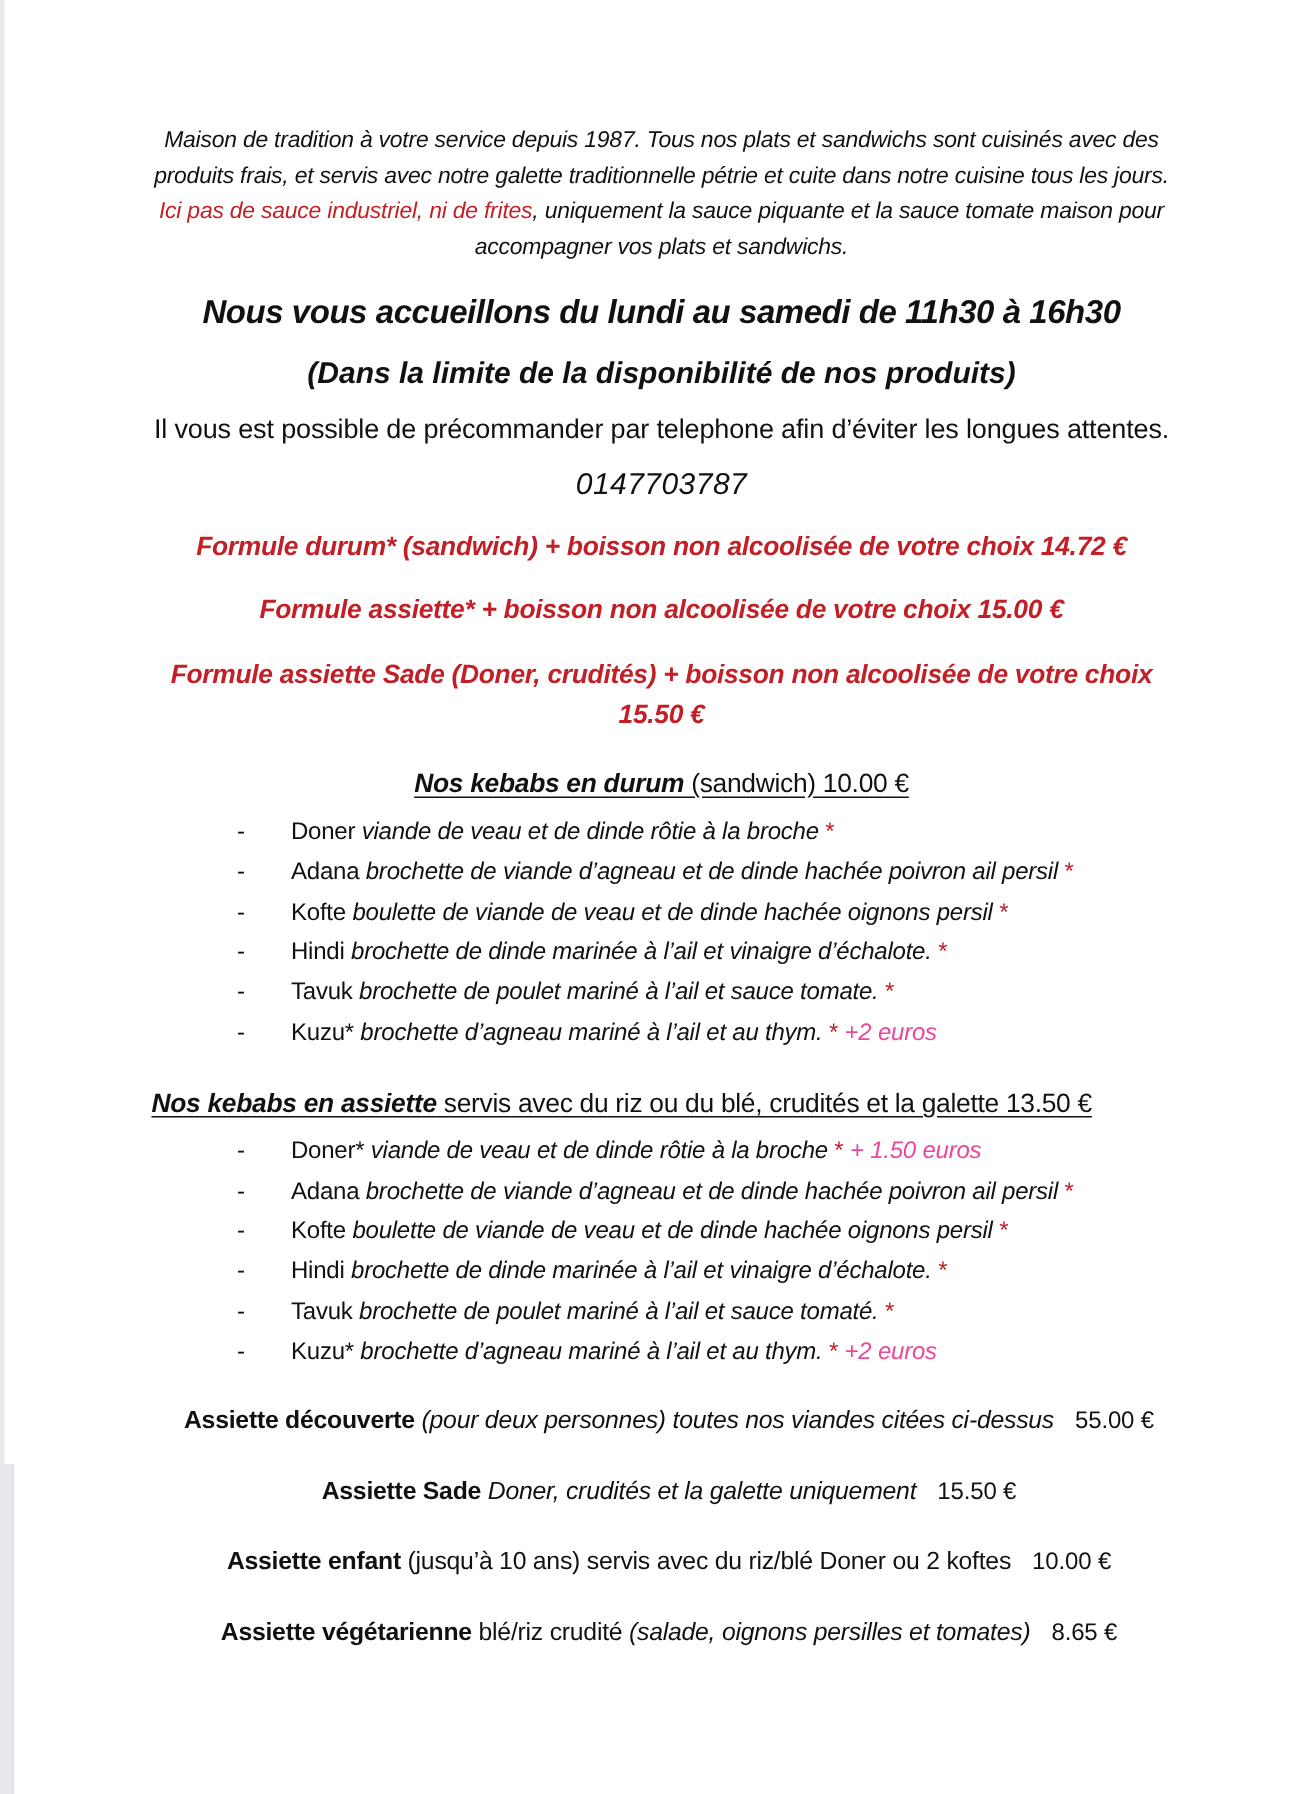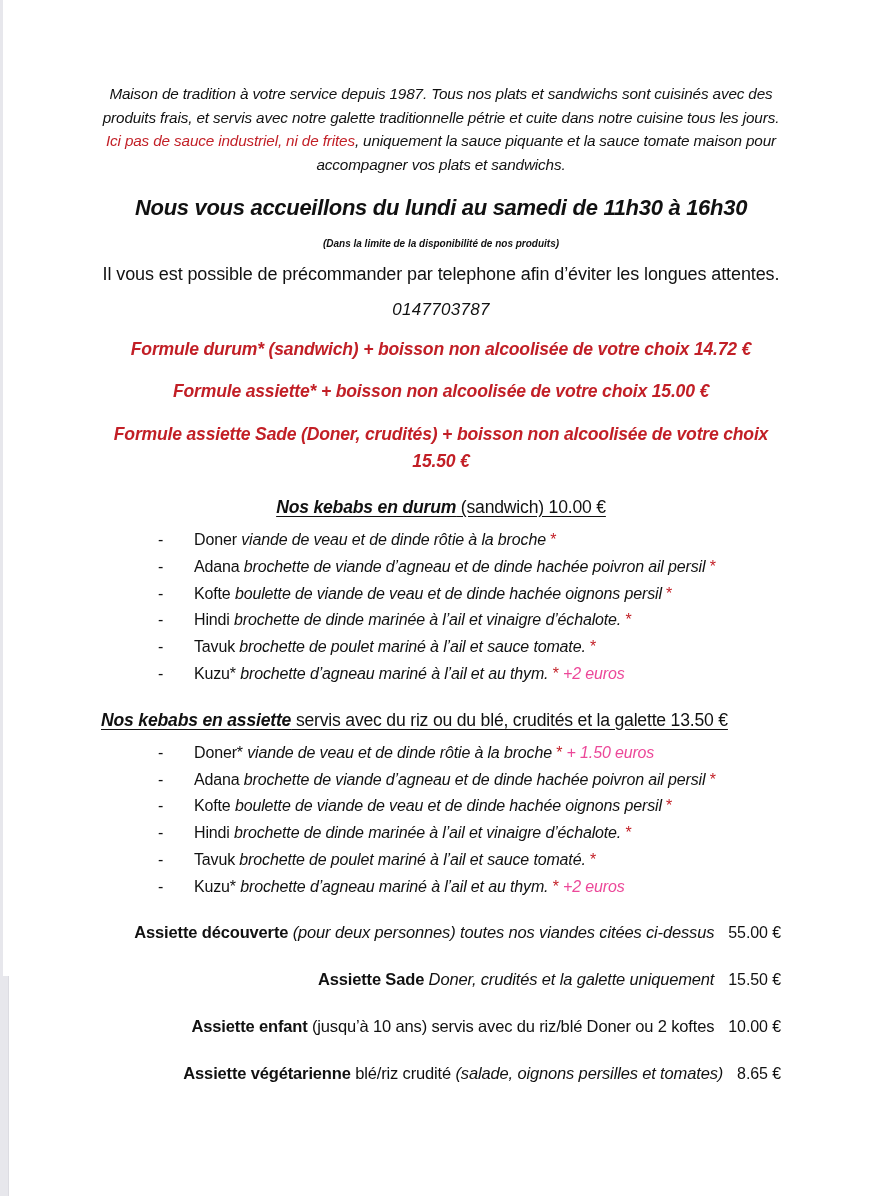--- a/index.html
+++ b/index.html
@@ -60,33 +60,33 @@
     font-weight: bold;
     font-style: italic;
     font-size: 22px;
     letter-spacing: -0.3px;
     margin: 19px 0 0 0;
   }
   .availability {
     text-align: center;
     font-weight: bold;
     font-style: italic;
-    font-size: 10px;
+    font-size: 20px;
     margin: 17px 0 0 0;
   }
   .precommander {
     text-align: center;
     font-size: 18px;
     margin: 15px 0 0 0;
     letter-spacing: -0.1px;
   }
   .phone {
     text-align: center;
     font-style: italic;
-    font-size: 17px;
+    font-size: 20px;
     margin: 15px 0 0 0;
     letter-spacing: 0.3px;
   }
   .social {
     text-align: center;
     font-style: italic;
     font-size: 17.5px;
     margin: 17px 0 0 0;
   }
 
@@ -144,21 +144,21 @@
   .item-list li .item-note { font-style: italic; color: #ec4899; }
   .item-list li .star { color: #c21f26; }
 
   
   .priced-rows {
     margin-top: 19px;
   }
   .priced-row {
     display: flex;
     align-items: baseline;
-    justify-content: flex-end;
+    justify-content: center;
     font-size: 16.5px;
     line-height: 24px;
     margin-top: 22px;
     padding-left: 10px;
     white-space: nowrap;
   }
   .priced-row:first-child { margin-top: 0; }
   .priced-row .label { letter-spacing: -0.15px; }
   .priced-row .label .nm { font-weight: bold; }
   .priced-row .label .ds { font-style: italic; }

